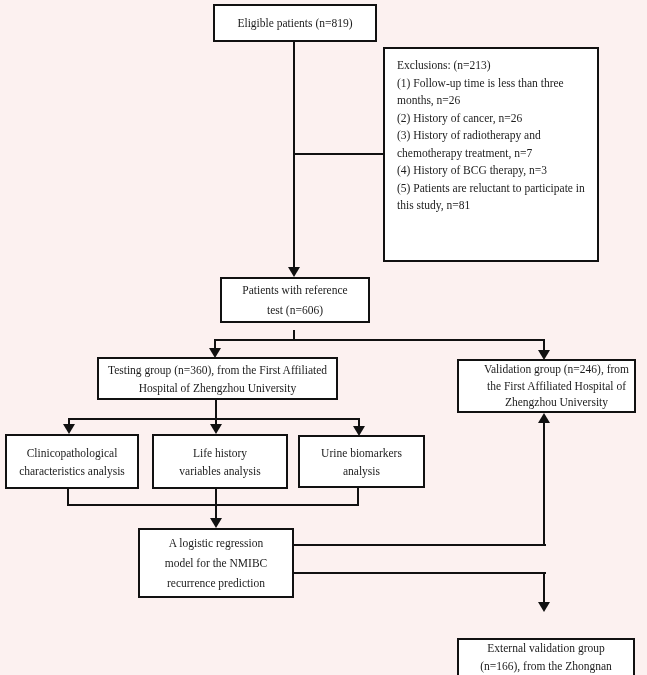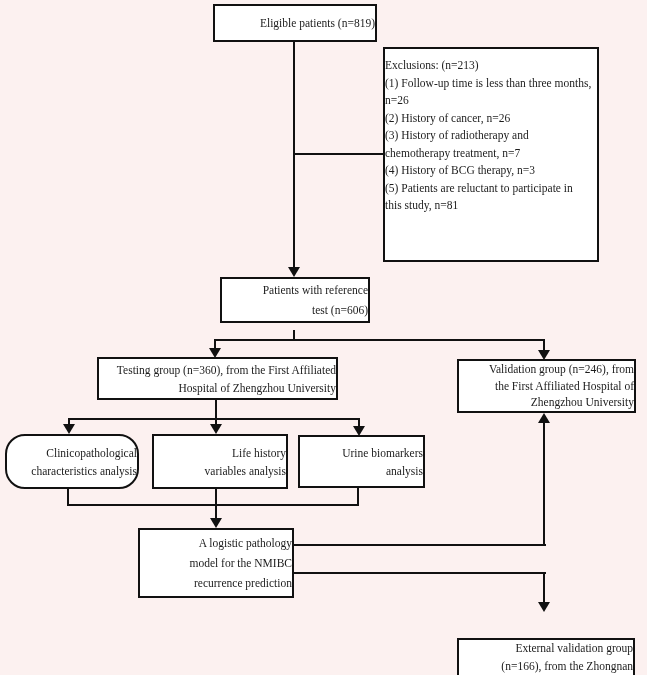--- a/index.html
+++ b/index.html
@@ -17,31 +17,31 @@
     font-family:"Liberation Serif","DejaVu Serif",serif;
     color:var(--text);
     overflow:hidden;
   }
   .box{
     position:absolute;
     background:var(--boxfill);
     border:2.5px solid var(--line);
     box-sizing:border-box;
     display:flex;flex-direction:column;
-    justify-content:center;align-items:flex-end;
+    justify-content:center;align-items:center;
     text-align:center;
     font-size:11.5px;
   }
   .ln{line-height:18px;white-space:nowrap;}
   .ln.lh16{line-height:16.5px;margin-left:20px;}
   .ln.lh20{line-height:20px;}
   .excl{
     justify-content:flex-start;align-items:flex-start;
     text-align:left;
-    padding:8px 5px 0 0;
+    padding:8px 5px 0 12px;
   }
   .excl-line{line-height:17.5px;white-space:normal;}
   .hline,.vline{position:absolute;background:var(--line);}
   .hline{height:2.5px;}
   .vline{width:2.5px;}
   .arr{position:absolute;width:0;height:0;}
   .arr.down{border-left:6.5px solid transparent;border-right:6.5px solid transparent;border-top:10px solid var(--line);}
   .arr.up{border-left:6.5px solid transparent;border-right:6.5px solid transparent;border-bottom:10px solid var(--line);}
 </style>
 </head>
@@ -106,37 +106,37 @@
     <div class="ln">Testing group (n=360), from the First Affiliated</div>
     <div class="ln">Hospital of Zhengzhou University</div>
   </div>
 
   <div class="box" style="left:457px;top:359px;width:179px;height:54px;">
     <div class="ln lh16">Validation group (n=246), from</div>
     <div class="ln lh16">the First Affiliated Hospital of</div>
     <div class="ln lh16">Zhengzhou University</div>
   </div>
 
-  <div class="box" style="left:5px;top:434px;width:134px;height:55px;border-radius:20px;">
+  <div class="box" style="left:5px;top:434px;width:134px;height:55px;">
     <div class="ln">Clinicopathological</div>
     <div class="ln">characteristics analysis</div>
   </div>
 
   <div class="box" style="left:298px;top:435px;width:127px;height:53px;">
     <div class="ln">Urine biomarkers</div>
     <div class="ln">analysis</div>
   </div>
 
   <div class="box" style="left:152px;top:434px;width:136px;height:55px;">
     <div class="ln">Life history</div>
     <div class="ln">variables analysis</div>
   </div>
 
   <div class="box" style="left:138px;top:528px;width:156px;height:70px;">
-    <div class="ln lh20">A logistic pathology</div>
+    <div class="ln lh20">A logistic regression</div>
     <div class="ln lh20">model for the NMIBC</div>
     <div class="ln lh20">recurrence prediction</div>
   </div>
 
   <div class="box" style="left:457px;top:612px;width:178px;height:56px;margin-top:26px;">
     <div class="ln">External validation group</div>
     <div class="ln">(n=166), from the Zhongnan</div>
     <div class="ln">Hospital of Wuhan Affiliated</div>
   </div>
 

